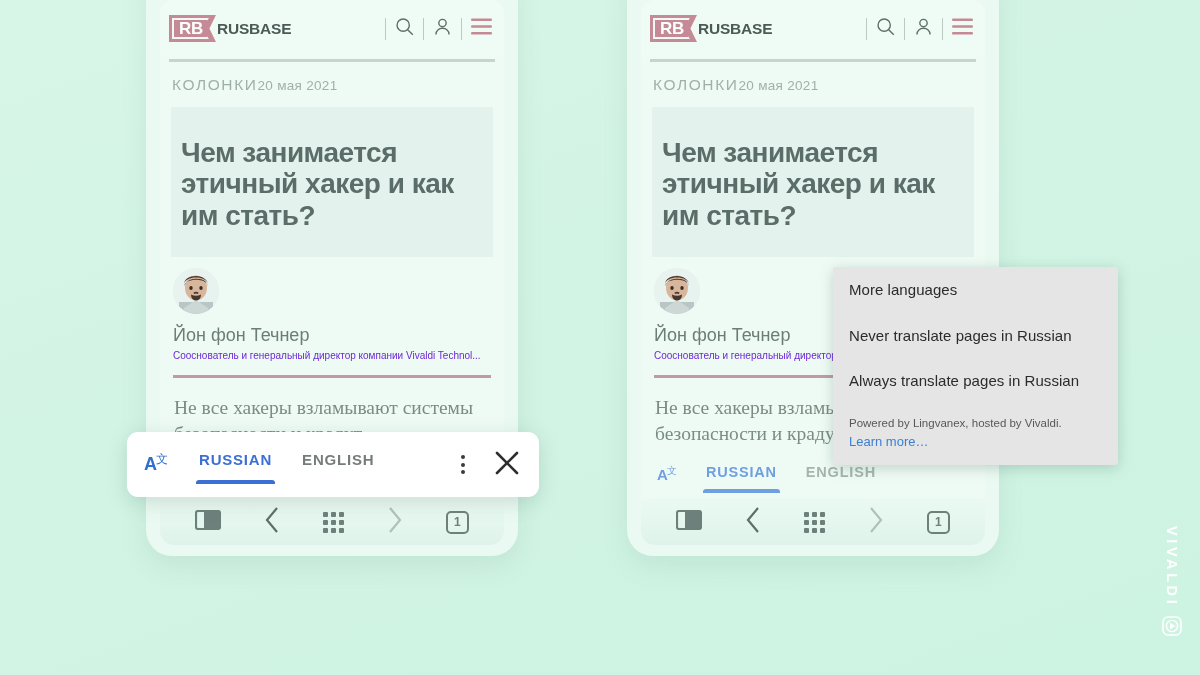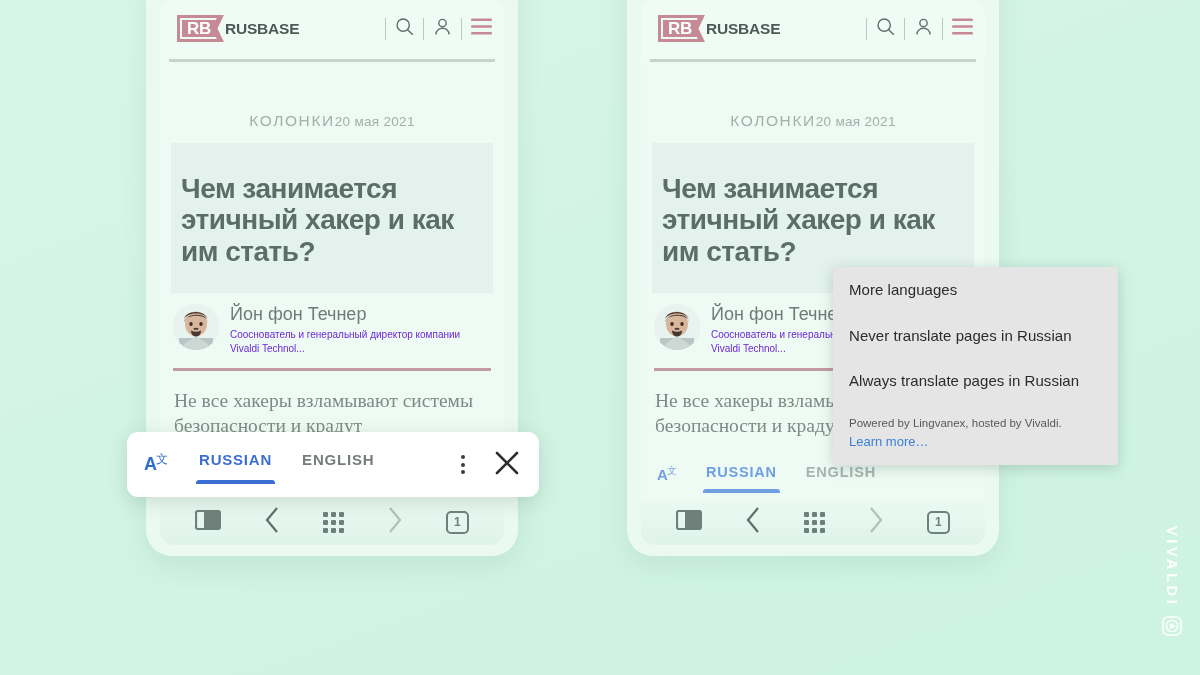--- a/index.html
+++ b/index.html
@@ -41,21 +41,20 @@
     position: relative;
   }
   .logo-wrap { display: flex; align-items: center; gap: 0px; }
   .logo-badge {
     position: relative;
     background: #c58a96;
     height: 27px;
     padding: 0 13px 0 7px;
     display: flex; align-items: center;
     clip-path: polygon(0 0, 100% 0, 86% 50%, 100% 100%, 0 100%);
-    margin-left: 8px;
   }
   .logo-badge::after {
     content: "";
     position: absolute; left: 3px; top: 3px; right: 7px; bottom: 3px;
     border: 2px solid #f0faf5;
     clip-path: polygon(0 0, 100% 0, 80% 50%, 100% 100%, 0 100%);
   }
   .logo-rb {
     position: relative; z-index: 2;
     color: #fbfffd; font-weight: bold; font-size: 17px;
@@ -73,40 +72,39 @@
   .hdr-sep { width: 1px; height: 22px; background: #b9c9c3; margin: 0 8px; }
   .ico-search, .ico-user, .ico-burger { display: block; }
 
   .header-rule {
     height: 3px; background: #c6d4ce; margin: 2px 9px 0 9px;
   }
 
   
   .article { padding: 0 11px; }
   .kicker-row {
-    display: flex; align-items: baseline; justify-content: center;
-    padding: 7px 1px 13px 1px;
-    margin-top: 43px;
+    display: flex; align-items: baseline; justify-content: flex-start;
+    padding: 14px 1px 13px 1px;
   }
   .kicker {
     color: #9fb0aa; font-size: 15.5px; letter-spacing: 1.6px;
     text-transform: uppercase;
   }
   .kicker-date { color: #9fb0aa; font-size: 13.5px; letter-spacing: 0.3px; }
 
   .headline-box {
     background: #e3f2ec;
     padding: 30px 10px 26px 10px;
   }
   .headline {
     color: #5b6d68; font-size: 28px; font-weight: bold;
     line-height: 1.12; letter-spacing: -0.5px;
   }
 
-  .author-row { display: flex; gap: 11px; padding: 11px 2px 0 2px; }
+  .author-row { display: flex; gap: 11px; padding: 11px 2px 0 2px; flex-direction: column; }
   .avatar {
     width: 46px; height: 46px; border-radius: 50%;
     flex: 0 0 46px; overflow: hidden;
     background: #dfeee8;
   }
   .author-name { color: #6c7d78; font-size: 18px; margin-bottom: 3px; }
   .author-title { color: #6d28d9; font-size: 10px; line-height: 1.38; }
 
   .article-rule {
     height: 3px; background: #c49aa2; margin: 12px 2px 0 2px;

